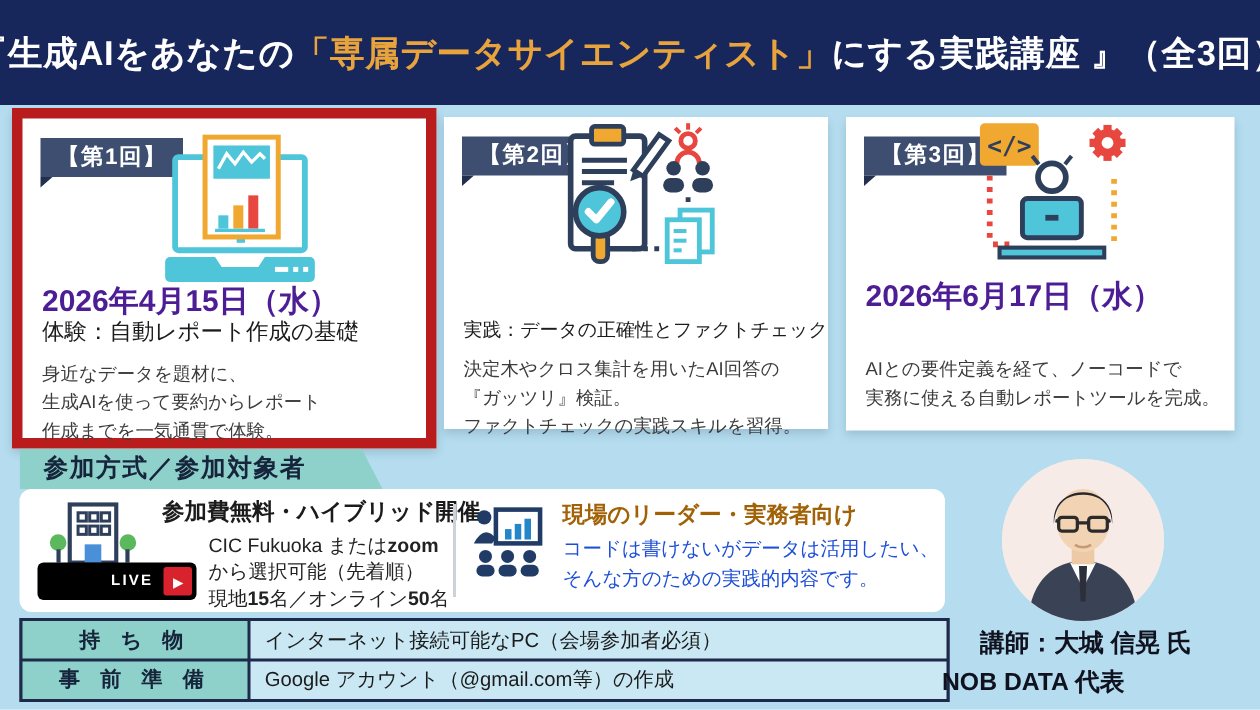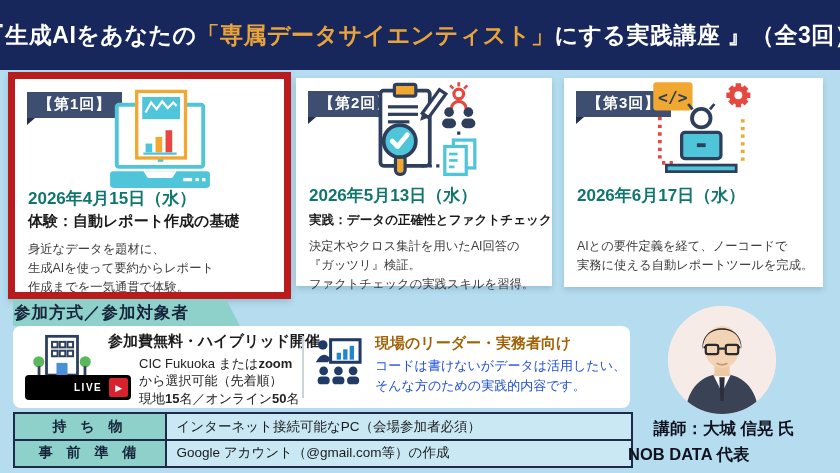--- a/index.html
+++ b/index.html
@@ -16,51 +16,51 @@
   .c2{left:296px;top:78px;width:256px;height:208px;}
   .c3{left:564px;top:78px;width:259px;height:209px;}
   .badge{position:absolute;left:12px;top:13px;background:#3e4e70;color:#fff;font-size:15px;
          font-weight:bold;padding:3px 11px 4px;letter-spacing:1px;}
   .badge::after{content:"";position:absolute;left:0;bottom:-7px;width:0;height:0;
          border-top:7px solid #232f4e;border-right:8px solid transparent;}
   .art{position:absolute;}
   .c1 .art{left:84px;top:8px;width:122px;}
   .c2 .art{left:78px;top:2px;width:118px;}
   .c3 .art{left:74px;top:2px;width:120px;}
-  .cdate{position:absolute;left:13px;top:106px;font-size:17px;font-weight:bold;color:#0f766e;white-space:nowrap;}
+  .cdate{position:absolute;left:13px;top:106px;font-size:20px;font-weight:bold;color:#4c1d95;white-space:nowrap;}
   .c1 .cdate{top:108px;}
-  .ctitle{position:absolute;left:13px;top:131px;font-size:15px;font-weight:bold;color:#1b1b1b;white-space:nowrap;}
+  .ctitle{position:absolute;left:13px;top:131px;font-size:15px;font-weight:normal;color:#1b1b1b;white-space:nowrap;}
   .c1 .ctitle{top:133px;}
   .c2 .ctitle{font-size:12.6px;top:134px;}
   .cdesc{position:absolute;left:13px;top:159px;font-size:12.3px;color:#3c3c3c;line-height:1.55;white-space:pre-line;}
   .c1 .cdesc{top:161px;}
   
   .banner{position:absolute;left:13px;top:299px;width:226px;height:27px;background:#8ed1ca;
-          color:#16243c;font-weight:bold;font-size:16.5px;line-height:27px;padding-left:1px;
+          color:#16243c;font-weight:bold;font-size:16.5px;line-height:27px;padding-left:16px;
           clip-path:polygon(0 0,calc(100% - 14px) 0,100% 100%,0 100%);letter-spacing:1px;}
   .info-box{position:absolute;left:13px;top:326px;width:617px;height:82px;background:#fff;border-radius:8px;}
   .divider{position:absolute;left:289px;top:10px;bottom:10px;width:2px;background:#ccd2da;}
   .bld{position:absolute;left:18px;top:7px;width:62px;}
   .live{position:absolute;left:12px;top:49px;background:#000;border-radius:4px;display:flex;
         align-items:center;height:25px;padding:0 3px 0 10px;gap:7px;}
   .live .lbl{color:#fff;font-weight:bold;font-size:10px;letter-spacing:1.5px;padding-left:39px;}
   .live .play{width:19px;height:19px;background:#d8232e;color:#fff;font-size:9px;display:flex;
         align-items:center;justify-content:center;border-radius:2px;}
   .m-title{position:absolute;left:95px;top:6px;font-size:15px;font-weight:bold;color:#1b1b1b;}
   .m-line{position:absolute;left:95px;font-size:13px;color:#222;white-space:nowrap;margin-left:31px;}
   .m-venue{top:29px;} .m-select{top:46px;} .m-cap{top:64px;}
   .bold{font-weight:bold;}
   .aud-icon{position:absolute;left:302px;top:12px;width:52px;}
   .a-title{position:absolute;left:362px;top:8px;font-size:15px;font-weight:bold;color:#a16207;}
   .a-desc{position:absolute;left:362px;top:30px;font-size:13px;color:#1d4ed8;line-height:1.55;white-space:pre-line;}
   
   .prep-table{position:absolute;left:13px;top:412px;width:616px;background:#1e2a4a;border:2px solid #1e2a4a;
               display:grid;grid-template-columns:150px 1fr;grid-auto-rows:25px;gap:1.5px;}
   .pt-label{background:#8ed1ca;display:flex;align-items:center;justify-content:center;
-            font-weight:bold;font-size:14px;letter-spacing:5px;color:#16243c;}
+            font-weight:bold;font-size:14px;letter-spacing:5px;color:#16243c;font-family:Liberation Serif, serif;}
   .pt-value{background:#c9e8f4;display:flex;align-items:center;padding-left:10px;
             font-size:13.5px;color:#1b1b1b;font-weight:500;}
   
   .photo{position:absolute;left:668px;top:306px;width:108px;height:108px;border-radius:50%;
          overflow:hidden;background:#f6ebe7;}
   .photo svg{display:block;width:100%;height:100%;}
   .iname{position:absolute;left:628px;top:418px;width:192px;text-align:center;font-size:16.5px;
          font-weight:600;color:#10131f;}
   .iorg{position:absolute;left:628px;top:444px;width:192px;font-size:16.5px;
         font-weight:600;color:#10131f;}
@@ -134,21 +134,20 @@
           <line x1="70" y1="75" x2="78" y2="75" stroke="#4ec5d9" stroke-width="2.5"></line>
           <line x1="70" y1="81" x2="75" y2="81" stroke="#4ec5d9" stroke-width="2.5"></line>
         </g>
         <g>
           <rect x="20" y="70" width="9" height="18" rx="4" fill="#f0a830" stroke="#2e3f5c" stroke-width="3"></rect>
           <circle cx="24" cy="57" r="15" fill="#4ec5d9" stroke="#2e3f5c" stroke-width="3.5"></circle>
           <polyline points="17,57 22,62 31,51" fill="none" stroke="#fff" stroke-width="4.5" stroke-linecap="round" stroke-linejoin="round"></polyline>
         </g>
       </svg>
     </div>
-    <div class="cdate">2026年5月13日（水）</div>
     <div class="ctitle">実践：データの正確性とファクトチェック</div>
     <div class="cdesc">決定木やクロス集計を用いたAI回答の
 『ガッツリ』検証。
 ファクトチェックの実践スキルを習得。</div>
   </section>
 
   <section class="card c3">
     <div class="badge">【第3回】</div>
     <div class="art">
       <svg viewBox="0 0 110 95">

